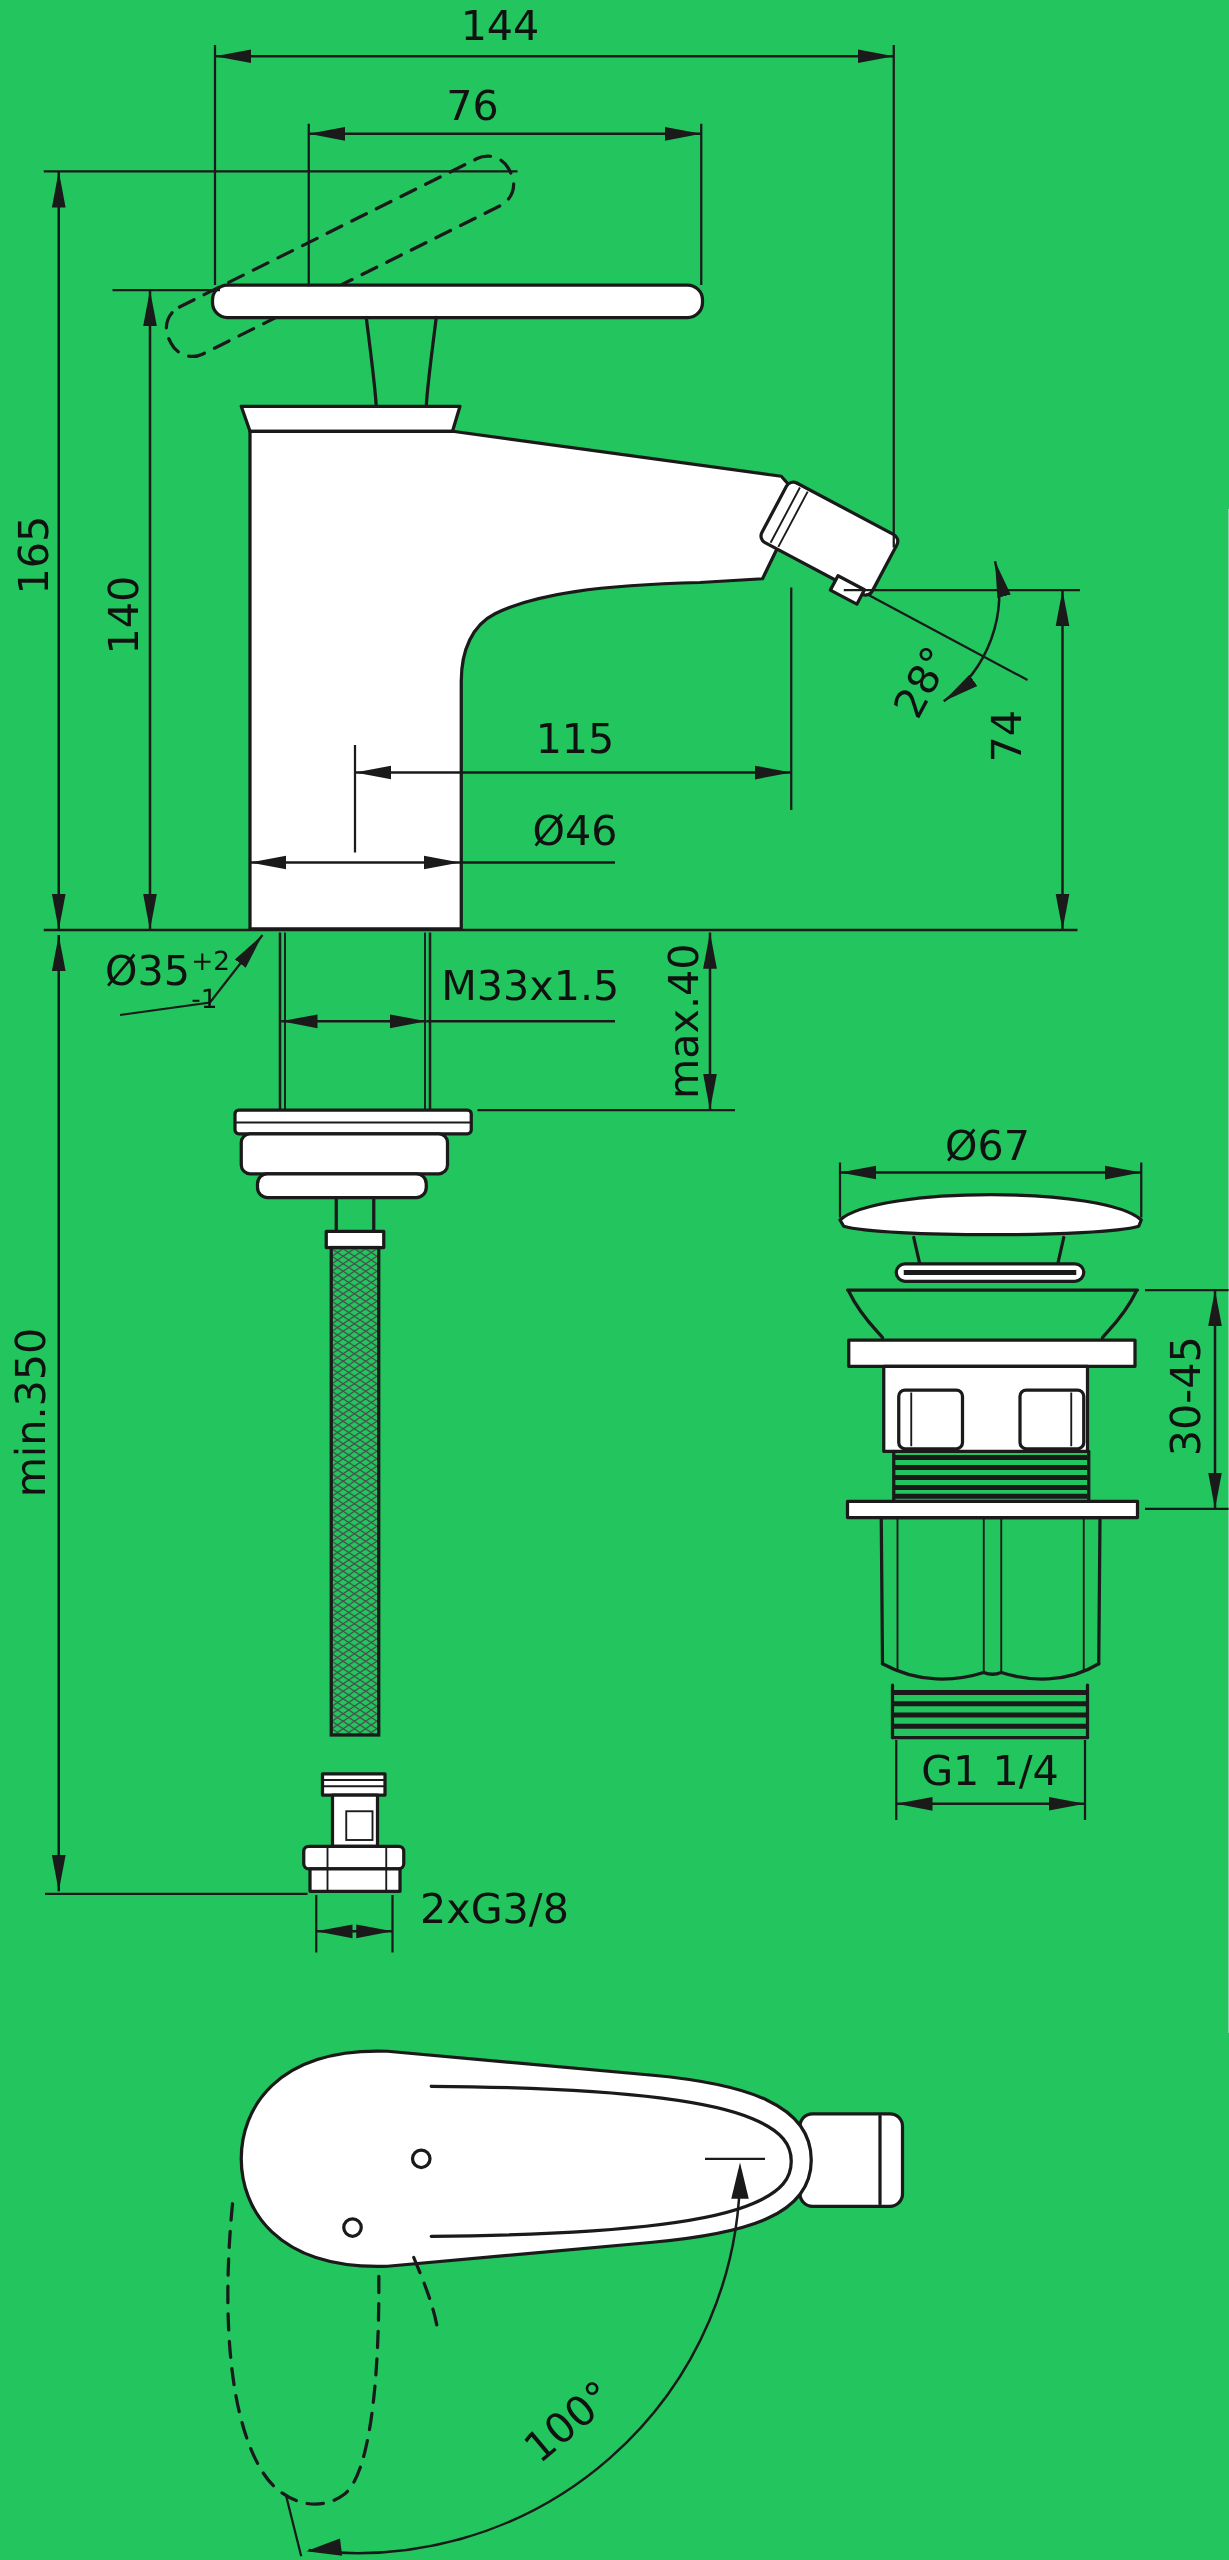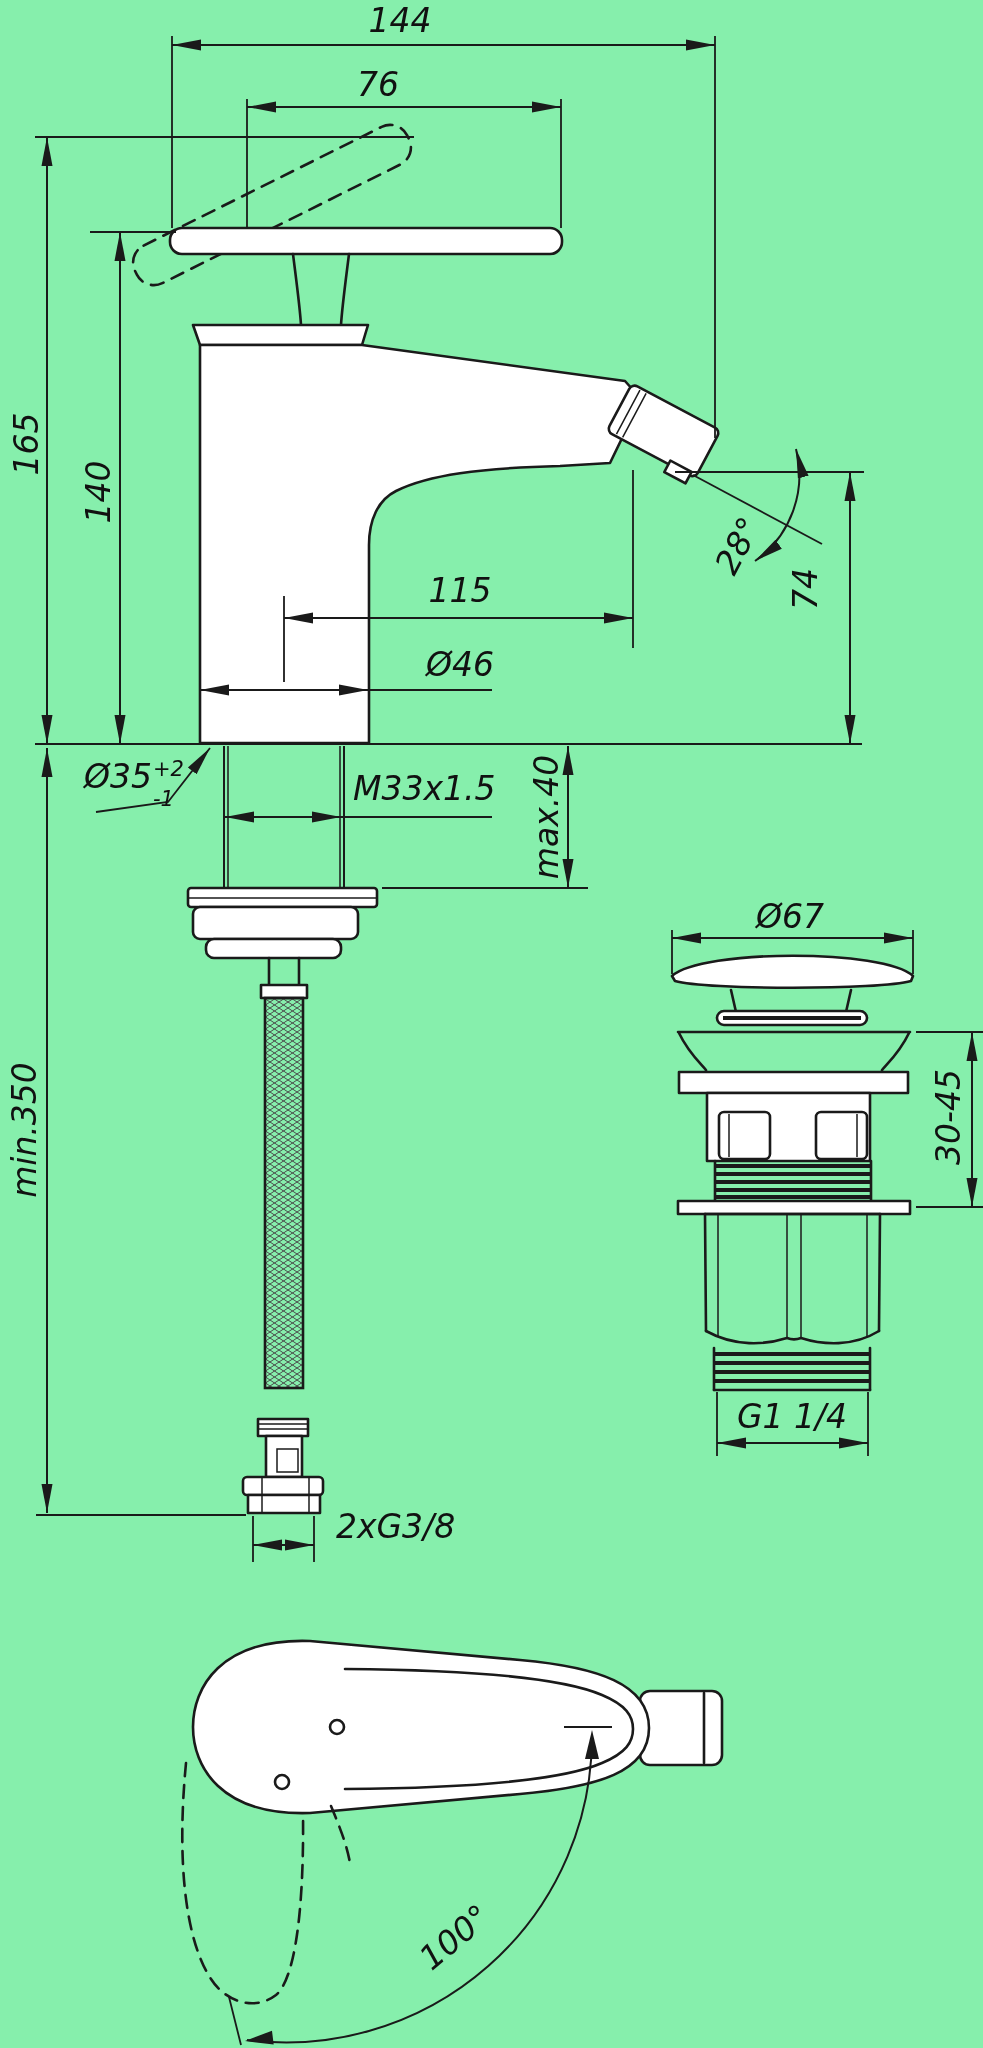--- a/index.html
+++ b/index.html
@@ -1,16 +1,16 @@
 <!DOCTYPE html>
 <html><head>
 <meta charset="utf-8">
 <style>
   html,body{margin:0;padding:0;background:#ffffff;}
-  .stage{width:983px;height:2048px;position:relative;background:#86efac;font-style:italic;}
+  .stage{width:983px;height:2048px;position:relative;background:#22c55e;}
   svg{display:block;}
   .ol{fill:none;stroke:#1a1a1a;stroke-width:2.6;stroke-linejoin:round;stroke-linecap:round;}
   .olf{fill:#ffffff;stroke:#1a1a1a;stroke-width:2.6;stroke-linejoin:round;}
   .thin{fill:none;stroke:#1a1a1a;stroke-width:1.5;}
   .dim{fill:none;stroke:#1a1a1a;stroke-width:2;}
   .ext{fill:none;stroke:#1a1a1a;stroke-width:1.8;}
   .dsh{stroke-dasharray:13 9;}
   .thread{fill:none;stroke:#1a1a1a;stroke-width:4;}
   .lbl{font-family:"DejaVu Sans","Liberation Sans",sans-serif;font-size:33px;fill:#111;}
   .lbls{font-family:"DejaVu Sans","Liberation Sans",sans-serif;font-size:21px;fill:#111;}

